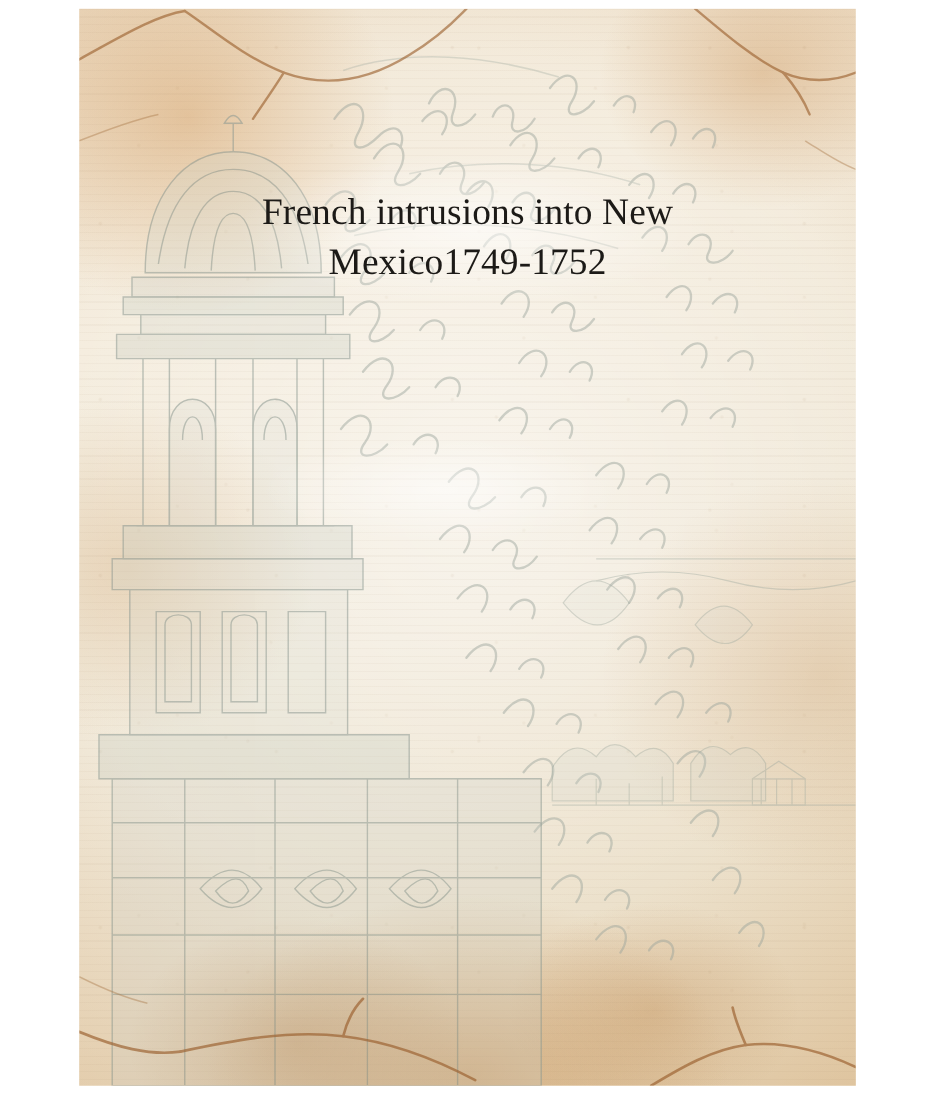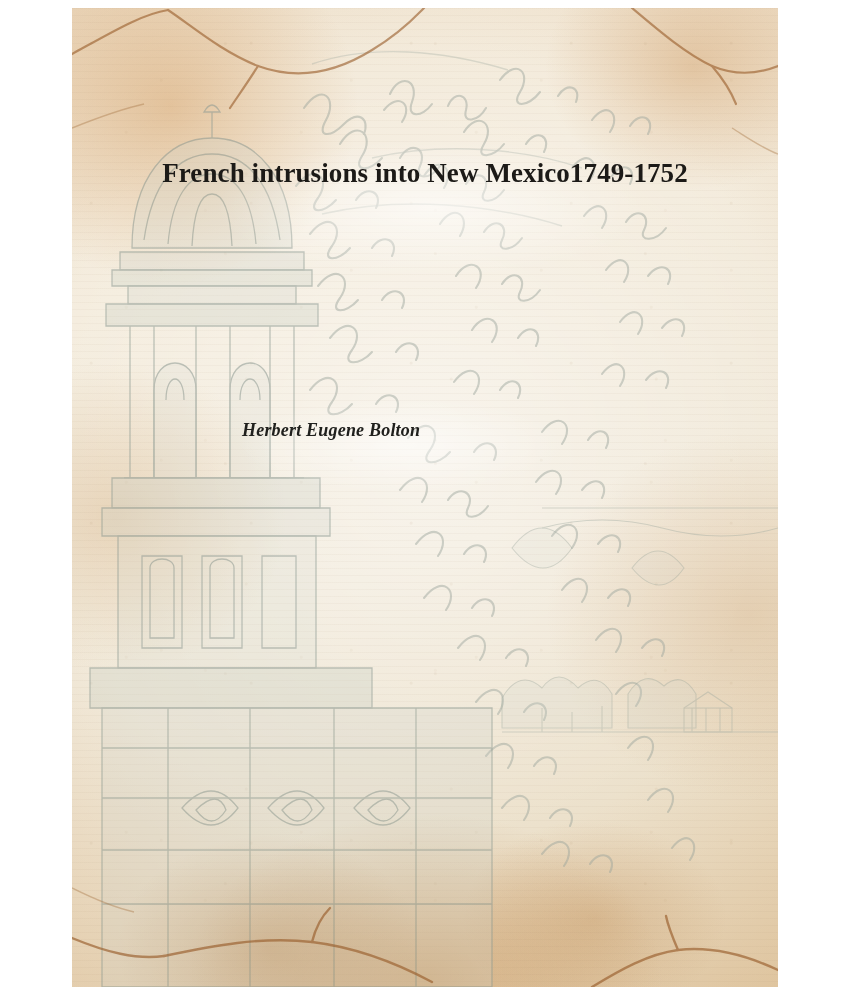--- a/index.html
+++ b/index.html
@@ -109,25 +109,25 @@
   
   #title-block {
     position: absolute;
     left: 0;
     right: 0;
     top: 148px;
     text-align: center;
     padding: 0 20px;
   }
   #book-title {
-    margin: 0;
+    margin: 16px;
     font-family: "Liberation Serif", serif;
-    font-size: 27px;
+    font-size: 34px;
     line-height: 1.32;
-    font-weight: 700;
+    font-weight: 400;
     color: #1c1a17;
     letter-spacing: 0.1px;
     max-width: 560px;
     margin-left: auto;
     margin-right: auto;
   }
   #author-block {
     position: absolute;
     left: 170px;
     top: 412px;
@@ -309,18 +309,15 @@
       </svg>
     </div>
 
     <div class="title-wash"></div>
     <div class="author-wash"></div>
 
     <div id="title-block">
       <h1 id="book-title">French intrusions into New Mexico1749-1752</h1>
     </div>
 
-    <div id="author-block">
-      <p id="book-author">Herbert Eugene Bolton</p>
-    </div>
 
   </div>
 </div>
 
 </body></html>

